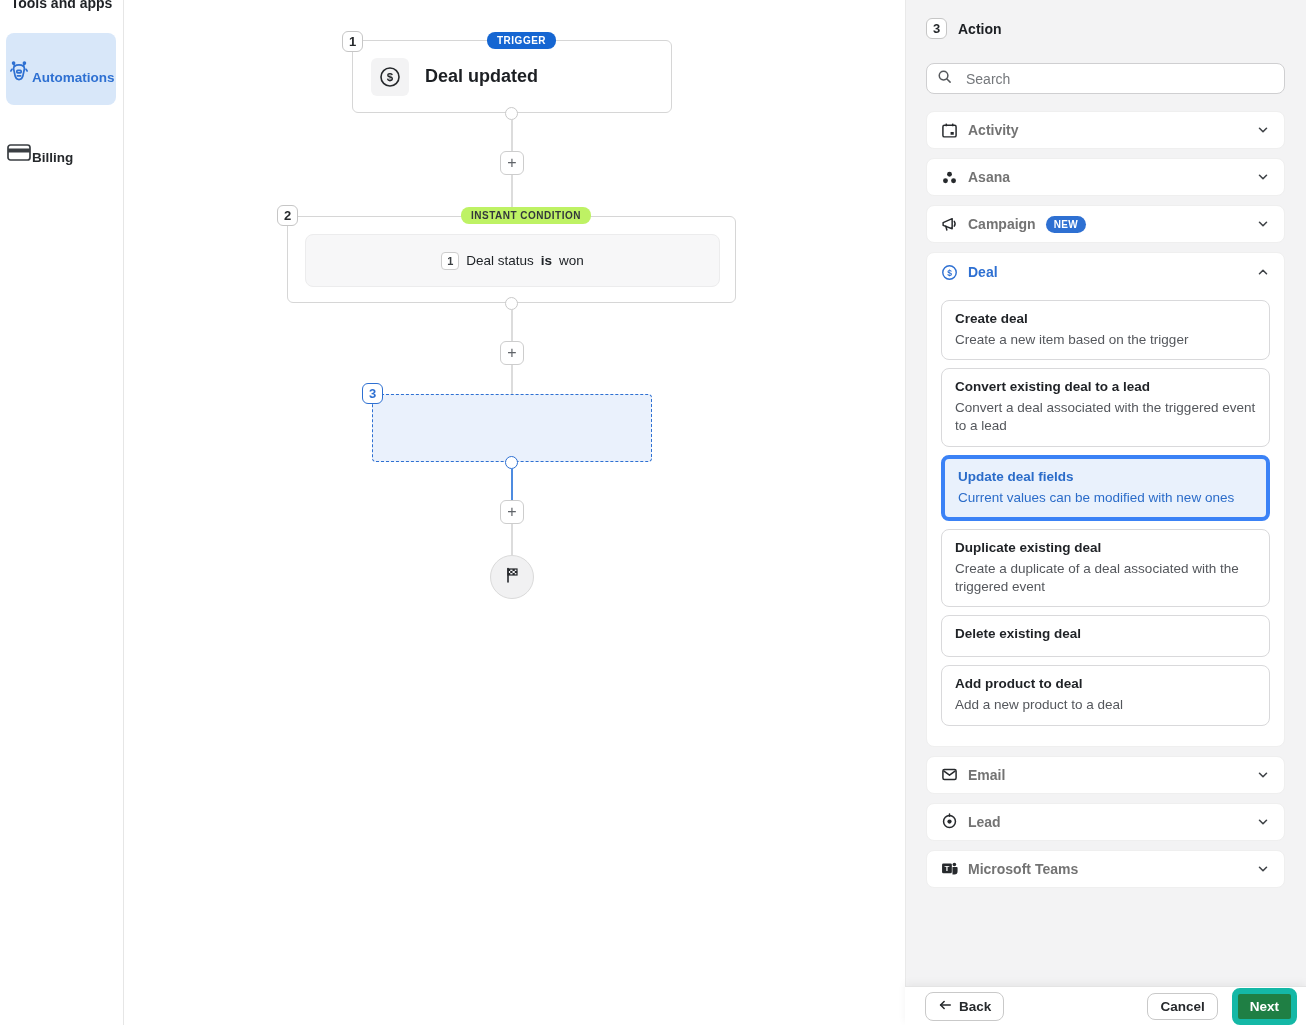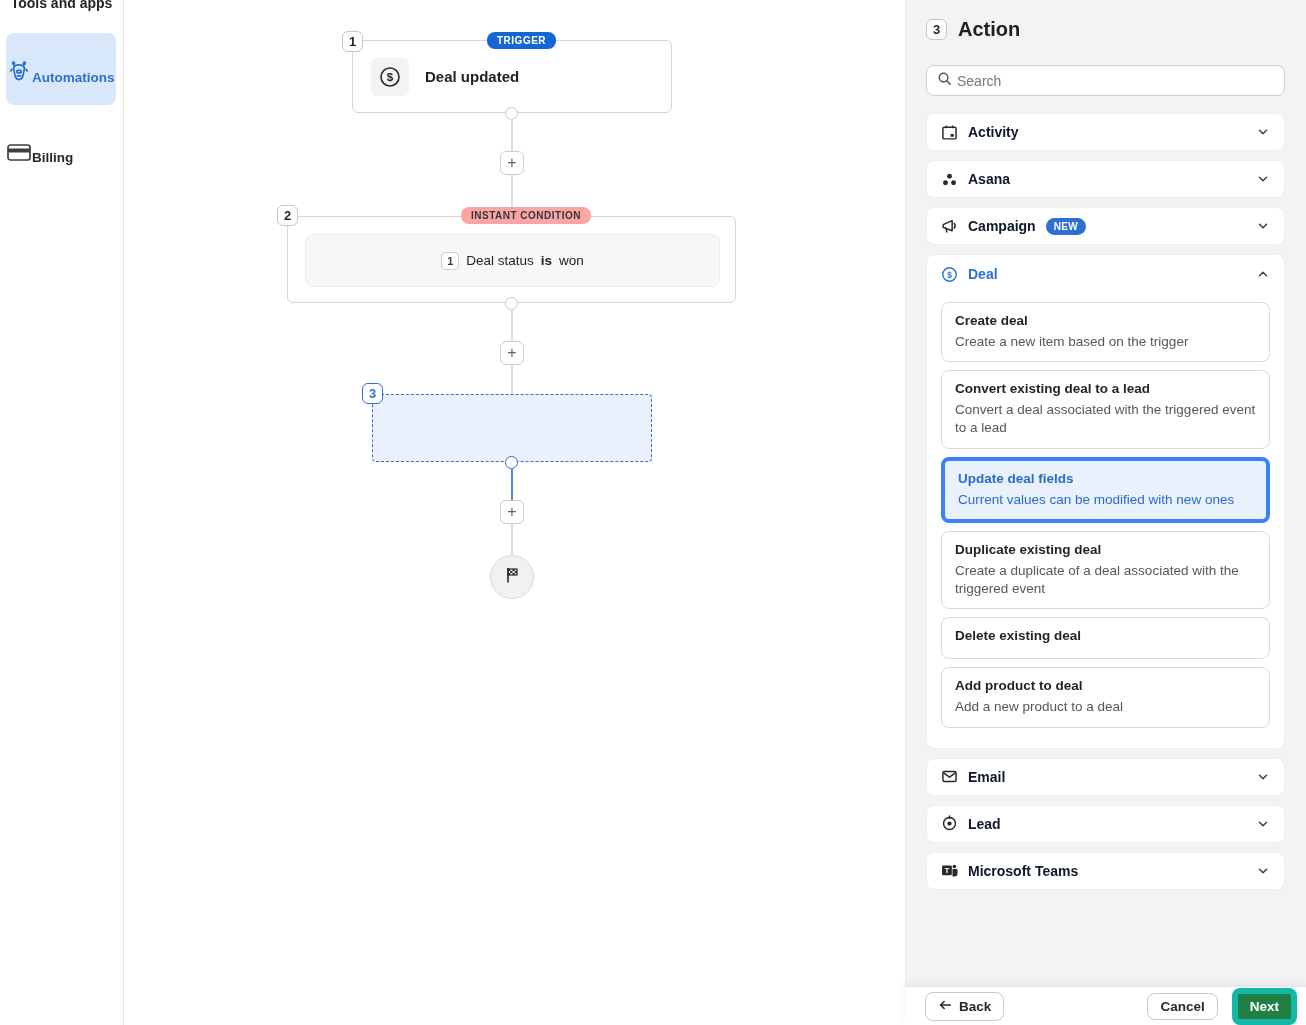--- a/index.html
+++ b/index.html
@@ -17,43 +17,43 @@
   .nav-label { font-size:13.5px; font-weight:600; margin-top:6px; color:#26292c; }
 
   
   .canvas { position:absolute; left:125px; top:0; width:780px; height:1025px; background:#fff; }
   .abs { position:absolute; }
   .node-card { background:#fff; border:1px solid #d6d6d6; border-radius:6px; }
   .step-badge { width:21px; height:21px; background:#fff; border:1px solid #c6c6c6; border-radius:6px; font-size:13px; font-weight:700; display:flex; align-items:center; justify-content:center; color:#26292c; z-index:5; }
   .step-badge.blue { border-color:#2e70d2; color:#2e70d2; }
   .pill { border-radius:8px; font-size:10px; font-weight:700; letter-spacing:.5px; padding:3px 10px; white-space:nowrap; z-index:4; }
   .pill.trigger { background:#1566d2; color:#fff; }
-  .pill.cond { background:#fca5a5; color:#33373b; }
+  .pill.cond { background:#bef264; color:#33373b; }
   .vline { width:1.5px; background:#dcdcdc; }
   .vline.blue { background:#4d8be0; }
   .dot-connector { width:13px; height:13px; border-radius:50%; background:#fff; border:1.5px solid #c9c9c9; z-index:3; }
   .dot-connector.blue { border-color:#2e70d2; }
   .plus-btn { width:24px; height:24px; background:#fff; border:1px solid #cdcdcd; border-radius:6px; color:#5f6368; font-size:16px; line-height:1; display:flex; align-items:center; justify-content:center; cursor:pointer; z-index:3; }
   .trigger-inner { display:flex; align-items:center; height:100%; padding:0 18px; gap:16px; }
   .icon-tile { width:38px; height:38px; background:#f3f3f4; border-radius:6px; display:flex; align-items:center; justify-content:center; color:#26292c; }
-  .trigger-title { font-size:15px; font-weight:700; color:#1c1f23; }
+  .trigger-title { font-size:18px; font-weight:700; color:#1c1f23; }
   .cond-box { position:absolute; left:17px; top:17px; width:415px; height:53px; background:#f7f7f8; border:1px solid #ececed; border-radius:8px; display:flex; align-items:center; justify-content:center; gap:7px; font-size:13.5px; color:#202428; }
   .mini-badge { width:18px; height:18px; background:#fff; border:1px solid #cdcdcd; border-radius:4px; font-size:11px; font-weight:600; display:flex; align-items:center; justify-content:center; color:#3a3e42; }
   .step3-card { background:#eaf1fc; border:1.5px dashed #2e70d2; border-radius:4px; }
   .end-node { width:44px; height:44px; border-radius:50%; background:#f1f1f2; border:1px solid #dadada; display:flex; align-items:center; justify-content:center; }
 
   
   .panel { position:absolute; left:905px; top:0; width:401px; height:1025px; background:#f3f3f4; border-left:1px solid #e9e9e9; padding:18px 21px 0 20px; }
   .panel-header { display:flex; align-items:center; gap:11px; margin-bottom:24px; }
-  .panel-title { font-size:20px; font-weight:700; color:#1c1f23; }
-  .search-box { display:flex; align-items:center; gap:5px; background:#fff; border:1px solid #cfcfd1; border-radius:8px; height:31px; padding:0 10px; margin-bottom:17px; color:#74777b; }
+  .panel-title { font-size:14px; font-weight:700; color:#1c1f23; }
+  .search-box { display:flex; align-items:center; gap:14px; background:#fff; border:1px solid #cfcfd1; border-radius:8px; height:31px; padding:0 10px; margin-bottom:17px; color:#74777b; }
   .search-box input { border:none; outline:none; font-size:14px; color:#26292c; flex:1; background:transparent; font-family:"Liberation Sans",sans-serif; }
   .search-box input::placeholder { color:#74777b; }
   .acc-row { display:flex; align-items:center; gap:10px; background:#fff; border-radius:8px; height:38px; padding:0 14px; margin-bottom:9px; cursor:pointer; border:1px solid #efefef; }
-  .acc-label { font-size:14px; font-weight:700; color:#0f172a; }
+  .acc-label { font-size:14px; font-weight:700; color:#737373; }
   .acc-icon { width:17px; height:17px; color:#26292c; flex:0 0 auto; display:flex; }
   .chev { margin-left:auto; color:#3f4347; display:flex; }
   .new-badge { background:#2e70d2; color:#fff; font-size:10px; font-weight:700; border-radius:9px; padding:3px 8px; letter-spacing:.3px; }
   .deal-section { background:#fff; border-radius:8px; border:1px solid #efefef; padding:0 14px 12px; margin-bottom:9px; }
   .deal-head { display:flex; align-items:center; gap:10px; height:38px; cursor:pointer; margin-bottom:9px; }
   .deal-head .acc-label, .deal-head .acc-icon { color:#2e70d2; }
   .action-card { border:1px solid #d9d9db; border-radius:8px; padding:10px 13px; margin-bottom:8px; background:#fff; cursor:pointer; }
   .action-card .ttl { font-size:13.5px; font-weight:700; color:#1f2226; margin-bottom:5px; }
   .action-card .dsc { font-size:13.5px; color:#54575c; line-height:1.35; }
   .action-card.selected { background:#e9f1fc; border:4px solid #3b82f6; }

